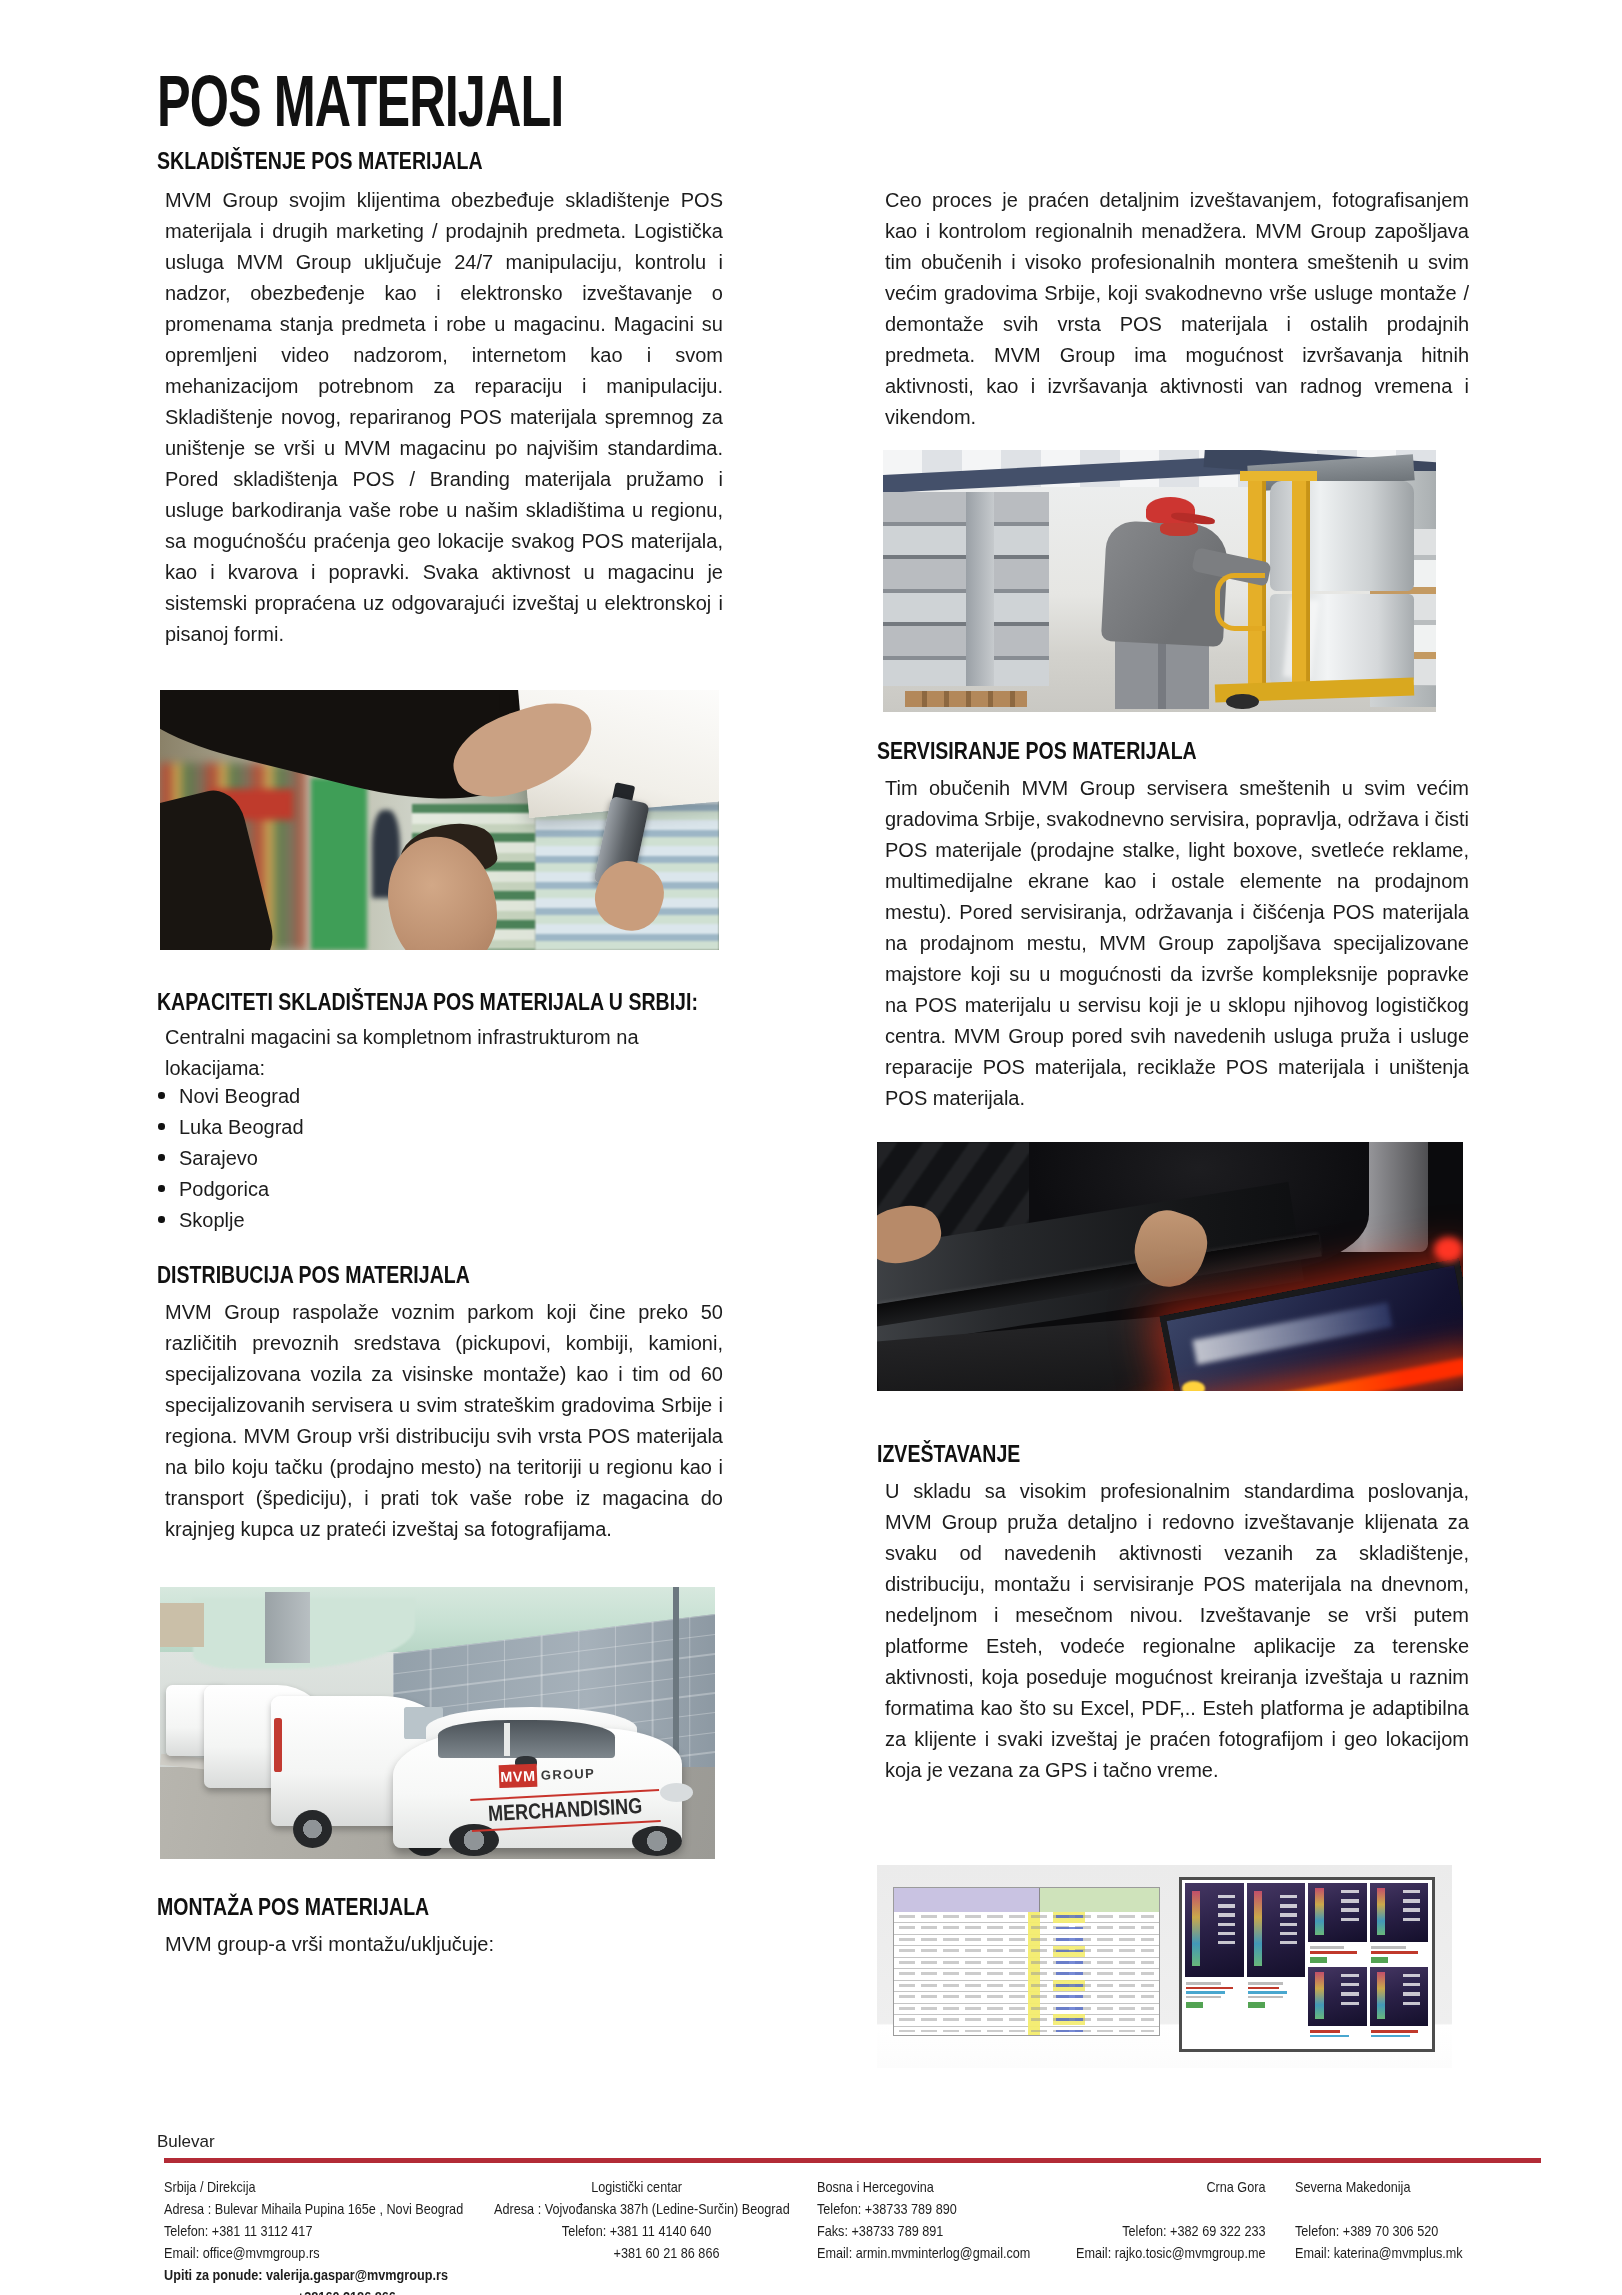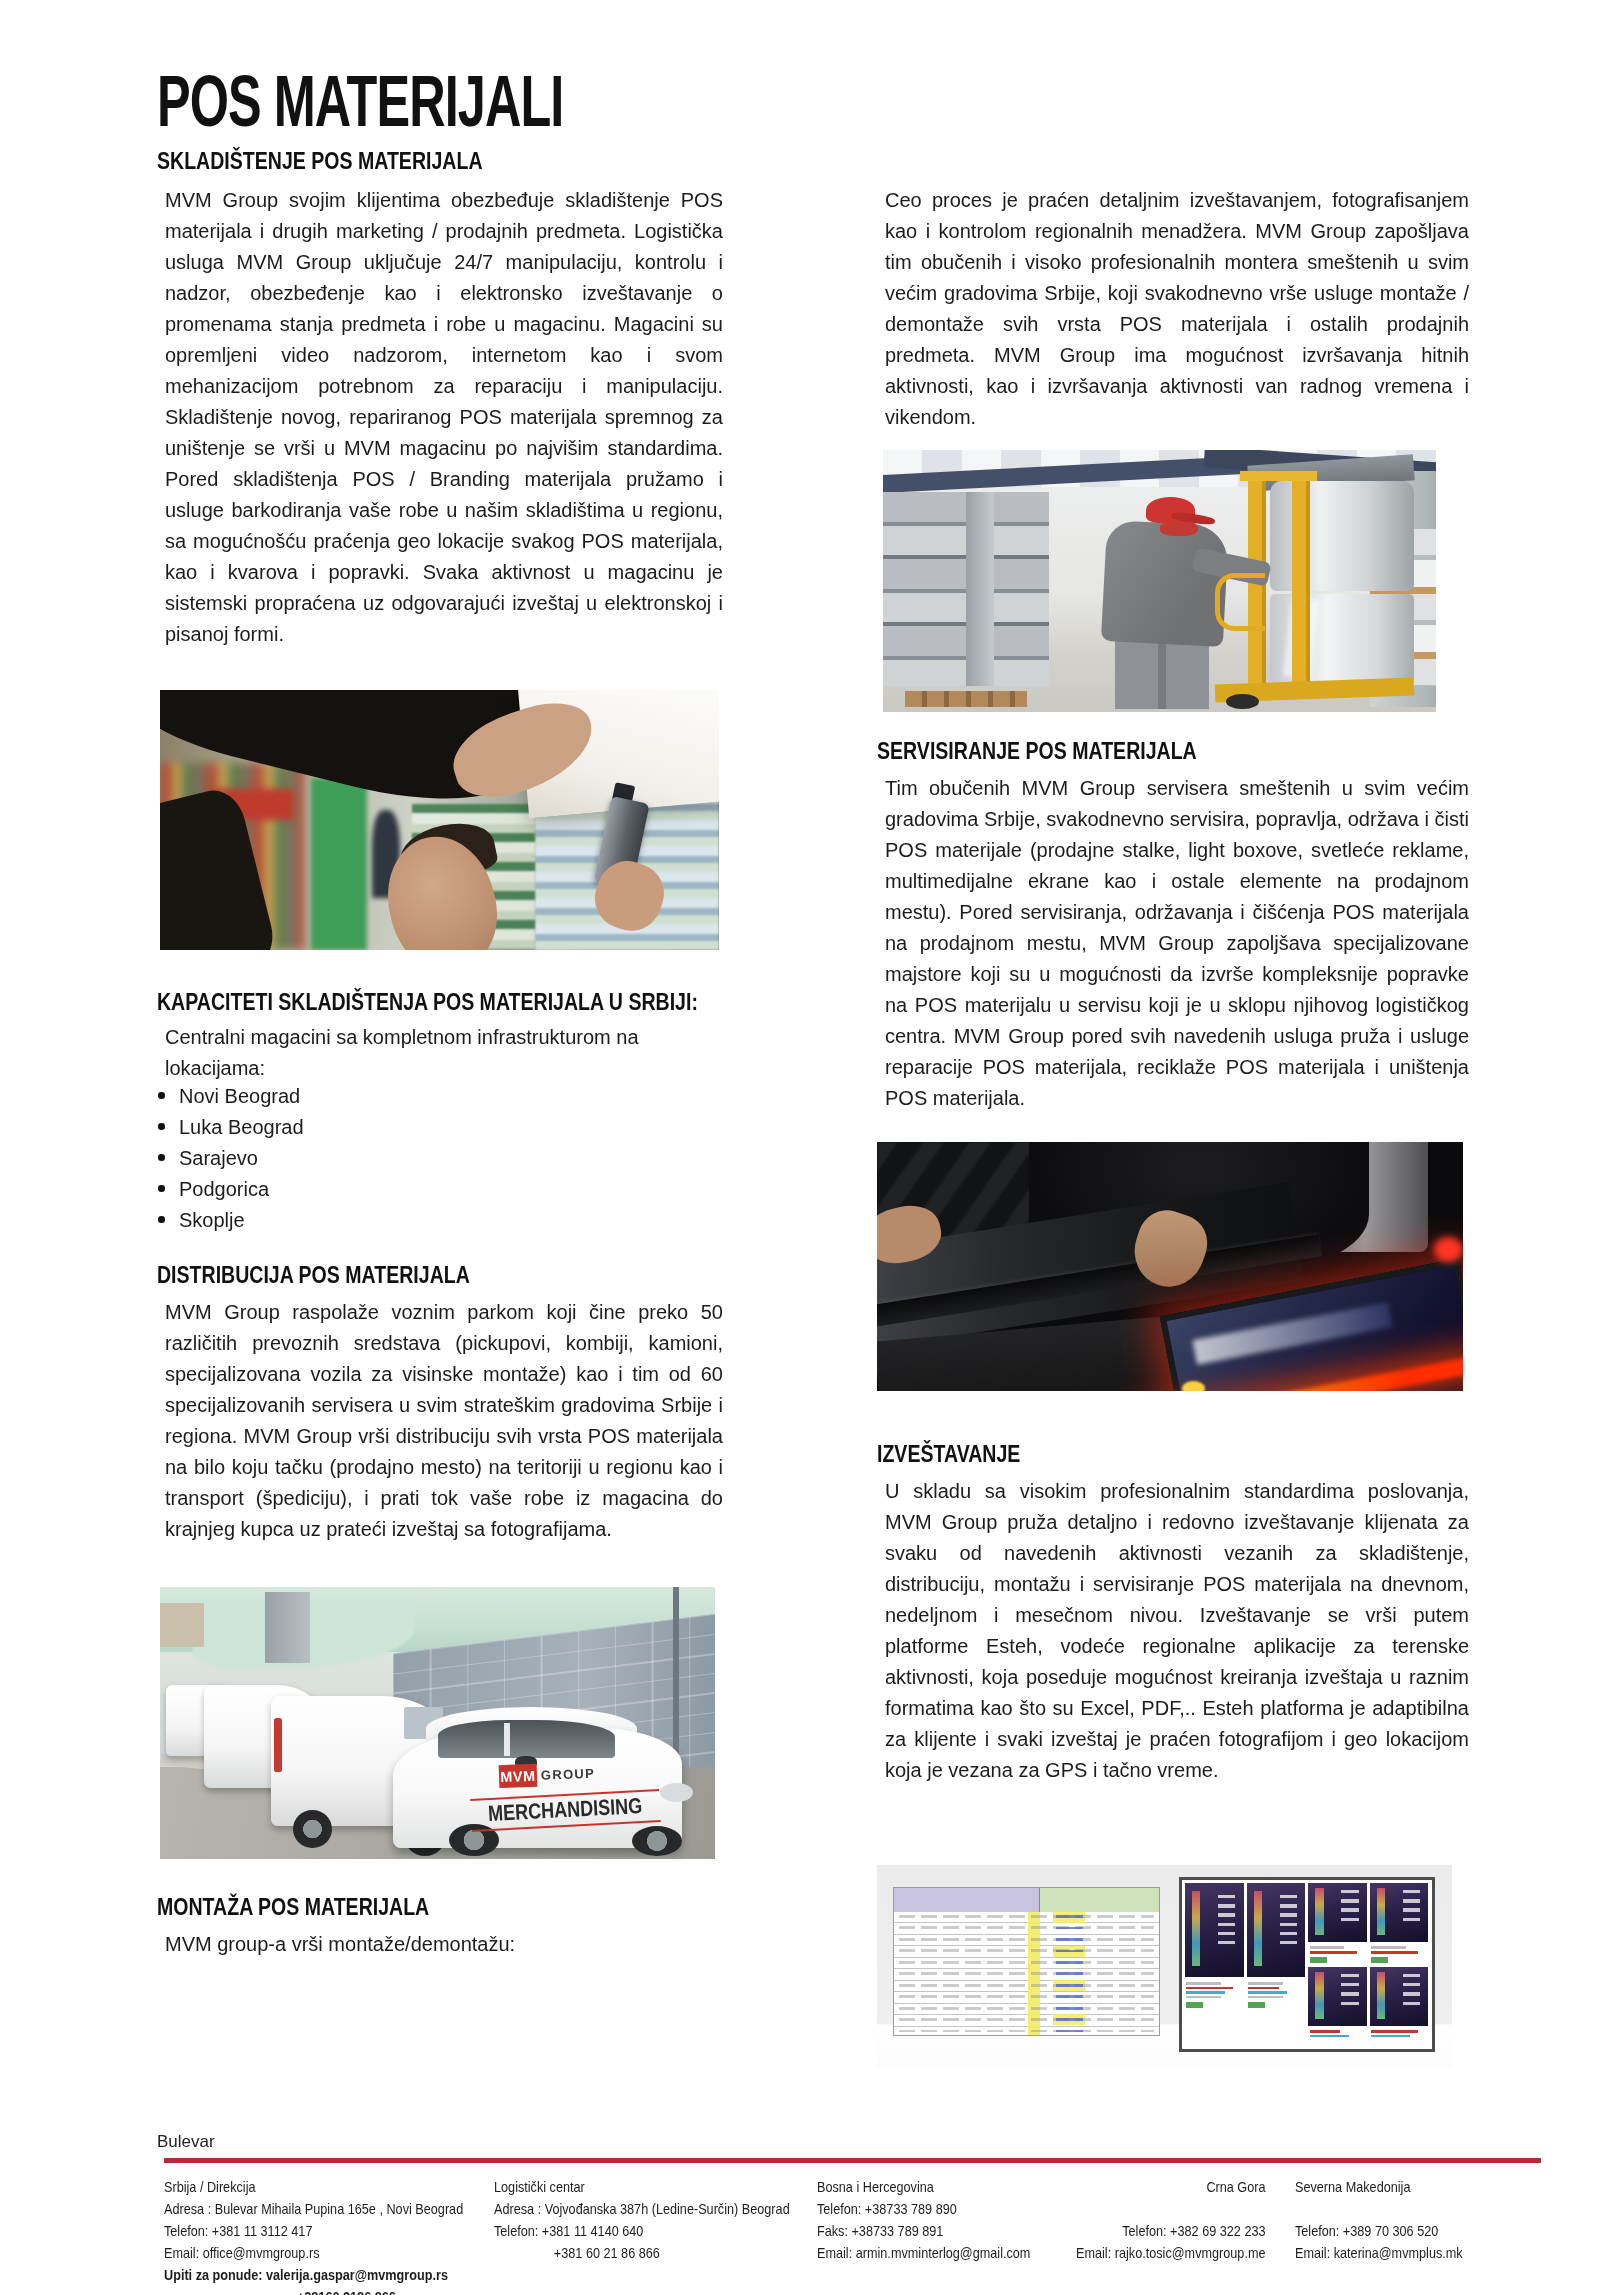--- a/index.html
+++ b/index.html
@@ -266,21 +266,21 @@
     <div class="abs p4-logo">
       <div class="p4-logo-box">MVM</div>
       <div class="p4-logo-group">GROUP</div>
     </div>
     <div class="abs p4-merch">
       <span>MERCHANDISING</span>
     </div>
   </div>
 
   <h2 class="sec-head" style="left:157px; top:1894px;">MONTAŽA POS MATERIJALA</h2>
-  <p class="body-par intro-line" style="left:157px; top:1929px; width:558px;">MVM group-a vrši montaže/demontažu:</p>
+  <p class="body-par intro-line" style="left:157px; top:1929px; width:558px;">MVM group-a vrši montažu/uključuje:</p>
 
   <div class="kontakt">Bulevar</div>
 
   <p class="body-par" style="left:877px; top:185px; width:584px;">Ceo proces je praćen detaljnim izveštavanjem, fotografisanjem kao i kontrolom regionalnih menadžera. MVM Group zapošljava tim obučenih i visoko profesionalnih montera smeštenih u svim većim gradovima Srbije, koji svakodnevno vrše usluge montaže / demontaže svih vrsta POS materijala i ostalih prodajnih predmeta. MVM Group ima mogućnost izvršavanja hitnih aktivnosti, kao i izvršavanja aktivnosti van radnog vremena i vikendom.</p>
 
   <div class="photo p2">
     <div class="abs p2-roof"></div>
     <div class="abs p2-beam"></div>
     <div class="abs p2-beam2"></div>
     <div class="abs p2-rack"></div>
@@ -394,21 +394,21 @@
 
   <div class="fcol" style="left:164px; width:330px;">
     <div class="f-line">Srbija / Direkcija</div>
     <div class="f-line">Adresa : Bulevar Mihaila Pupina 165e , Novi Beograd</div>
     <div class="f-line">Telefon: +381 11 3112 417</div>
     <div class="f-line">Email: office@mvmgroup.rs</div>
     <div class="f-line f-bold">Upiti za ponude: valerija.gaspar@mvmgroup.rs</div>
     <div class="f-line f-bold ind-2">+38160 2186 866</div>
   </div>
 
-  <div class="fcol" style="left:494px; width:324px;">
+  <div class="fcol" style="left:494px; width:324px;text-align:center;">
     <div class="f-line">Logistički centar</div>
     <div class="f-line">Adresa : Vojvođanska 387h (Ledine-Surčin) Beograd</div>
     <div class="f-line">Telefon: +381 11 4140 640</div>
     <div class="f-line ind-1">+381 60 21 86 866</div>
   </div>
 
   <div class="fcol" style="left:817px; width:249px;">
     <div class="f-line">Bosna i Hercegovina</div>
     <div class="f-line">Telefon: +38733 789 890</div>
     <div class="f-line">Faks: +38733 789 891</div>

